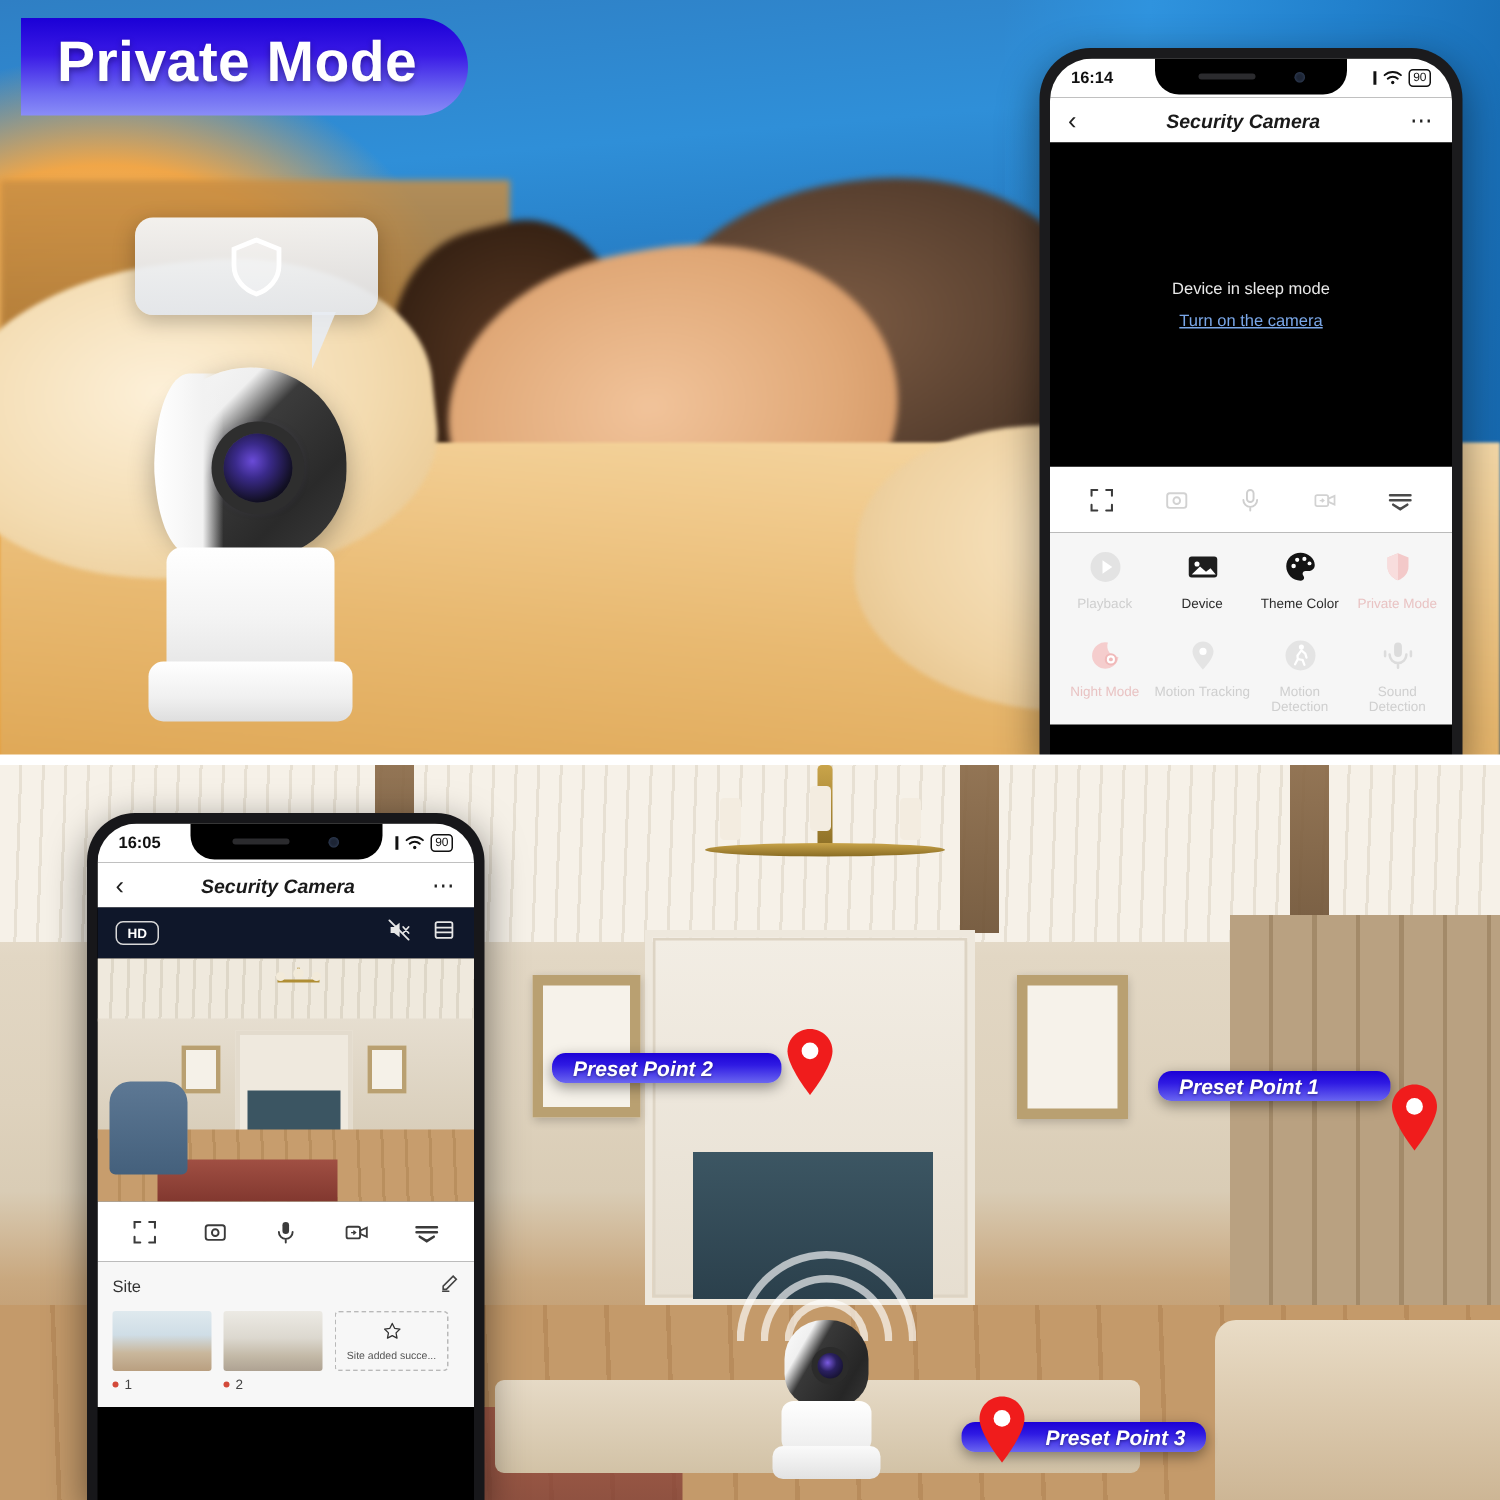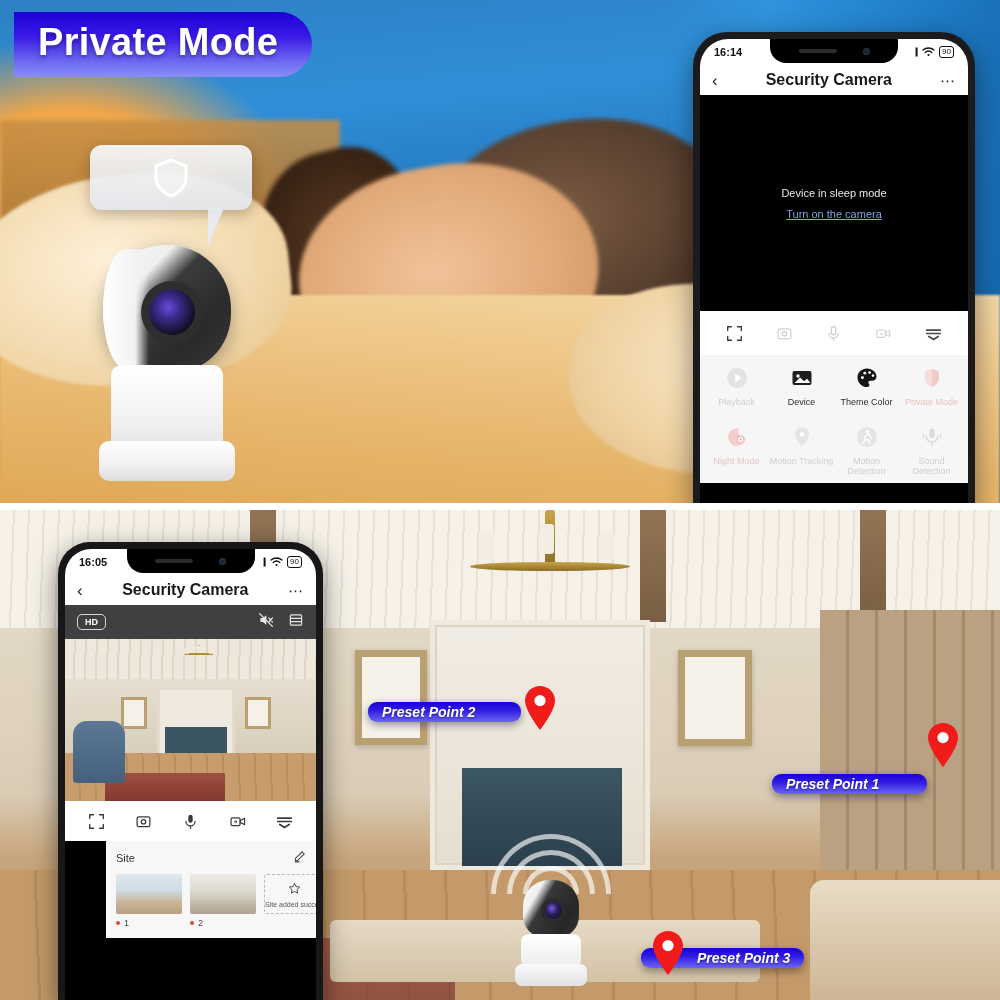--- a/index.html
+++ b/index.html
@@ -154,21 +154,21 @@
   .notch .speaker { width: 38px; height: 4px; border-radius: 3px; background: #2b2b2e; }
   .notch .cam { width: 7px; height: 7px; border-radius: 50%; background: #1d2535; box-shadow: inset 0 0 2px #3a4a66; }
   .batt {
     border: 1.4px solid #111; border-radius: 3px; padding: 0 2px;
     font-size: 8px; font-weight: normal; color: #111; line-height: 10px;
   }
   .navbar {
     height: 30px; background: #fff; display: flex; align-items: center;
     padding: 0 12px; justify-content: space-between;
   }
-  .navbar .title { font-size: 16px; font-weight: bold; color: #1a1a1a; }
+  .navbar .title { font-size: 13px; font-weight: bold; color: #1a1a1a; font-style: italic; }
   .navbar .chev { font-size: 17px; color: #222; line-height: 1; }
   .navbar .dots { font-size: 15px; color: #222; letter-spacing: 1px; line-height: 1; }
   .sleepview {
     background: #000; height: 216px; position: relative;
     display: flex; flex-direction: column; align-items: center; justify-content: center;
   }
   .sleepview .msg { color: #e9e9e9; font-size: 11px; margin-bottom: 9px; }
   .sleepview .link { color: #7aa7e8; font-size: 11px; text-decoration: underline; }
   .ctrlrow {
     height: 44px; background: #fff; display: flex; align-items: center;
@@ -252,21 +252,21 @@
   .phone2 {
     position: absolute; left: 58px; top: 542px; width: 265px; height: 460px;
     background: #17171a; border-radius: 32px 32px 0 0; padding: 7px 7px 0 7px;
     box-shadow: 0 8px 26px rgba(0,0,0,.5); z-index: 9;
   }
   .phone2 .screen {
     width: 100%; height: 100%; background: #000;
     border-radius: 26px 26px 0 0; overflow: hidden; position: relative;
   }
   .hdrow {
-    height: 34px; background: #404040; display: flex; align-items: center;
+    height: 34px; background: #0f172a; display: flex; align-items: center;
     justify-content: space-between; padding: 0 12px;
   }
   .hdchip {
     border: 1.4px solid #d8d8d8; border-radius: 5px; color: #fff;
     font-size: 9px; font-weight: bold; padding: 2px 7px;
   }
   .hdicons { display: flex; align-items: center; gap: 14px; }
   .livefeed { height: 162px; position: relative; overflow: hidden; background: #cfc6b6; }
   .lf-ceiling {
     position: absolute; left:0; top:0; width:100%; height:42px;
@@ -277,21 +277,21 @@
   .lf-tv { position:absolute; left:100px; top:88px; width:62px; height:30px; background:#3b5562; }
   .lf-frame { position:absolute; background:#f5f1e8; border:3px solid #b9a071; }
   .lf-floor { position:absolute; left:0; bottom:0; width:100%; height:48px; background: repeating-linear-gradient(88deg,#c79d6d 0,#c79d6d 14px,#b98f5e 14px,#b98f5e 16px); }
   .lf-rug { position:absolute; left:40px; bottom:0; width:120px; height:28px; background:linear-gradient(180deg,#a04f43,#82382f); }
   .lf-chair { position:absolute; left:8px; bottom:18px; width:52px; height:62px; background:linear-gradient(180deg,#5d7894,#44607c); border-radius:14px 14px 4px 4px; }
   .lf-chand { position:absolute; left:112px; top:6px; width:44px; height:20px; }
   .ctrlrow2 {
     height: 40px; background: #fff; display: flex; align-items: center;
     justify-content: space-around; padding: 0 8px;
   }
-  .sitesec { background: #f7f7f7; padding: 8px 10px 10px 10px; margin-left: 41px; }
+  .sitesec { background: #f7f7f7; padding: 8px 10px 10px 10px; }
   .siterow { display: flex; align-items: center; justify-content: space-between; margin-bottom: 7px; }
   .siterow .t { font-size: 11px; color: #333; }
   .thumbs { display: flex; gap: 8px; align-items: flex-start; }
   .thumb { width: 66px; }
   .thumb .img { width: 66px; height: 40px; border-radius: 2px; overflow: hidden; position: relative; }
   .t1 { background: linear-gradient(180deg,#dfe9ee 0%,#cfdde6 40%,#c9b79c 70%,#b99f80 100%); }
   .t2 { background: linear-gradient(180deg,#eceae4 0%,#dcd8cf 45%,#c3b9a7 75%,#aea292 100%); }
   .thumb .cap { font-size: 9px; color: #444; margin-top: 4px; display: flex; align-items: center; gap: 4px; }
   .reddot { width: 4px; height: 4px; border-radius: 50%; background: #d34a3a; display: inline-block; }
   .addbox {
@@ -549,21 +549,21 @@
       </svg>
   </div>
   <div class="pp" style="left:368px;top:702px;padding-right:46px">Preset Point 2</div>
 
   <div class="pin" style="left:925px;top:722px">
     <svg width="36" height="46" viewBox="0 0 36 46">
         <path d="M18 1C9.7 1 3 7.6 3 15.8 3 26 18 45 18 45s15-19 15-29.2C33 7.6 26.3 1 18 1z" fill="#f01c1c"></path>
         <circle cx="18" cy="15.6" r="5.6" fill="#fff"></circle>
       </svg>
   </div>
-  <div class="pp" style="left:772px;top:774px;padding-right:48px">Preset Point 1</div>
+  <div class="pp" style="left:772px;top:714px;padding-right:48px">Preset Point 1</div>
 
   <div class="pin" style="left:650px;top:930px">
     <svg width="36" height="46" viewBox="0 0 36 46">
         <path d="M18 1C9.7 1 3 7.6 3 15.8 3 26 18 45 18 45s15-19 15-29.2C33 7.6 26.3 1 18 1z" fill="#f01c1c"></path>
         <circle cx="18" cy="15.6" r="5.6" fill="#fff"></circle>
       </svg>
   </div>
   <div class="pp" style="left:641px;top:948px;padding-left:56px">Preset Point 3</div>
 
   <div class="phone2">

